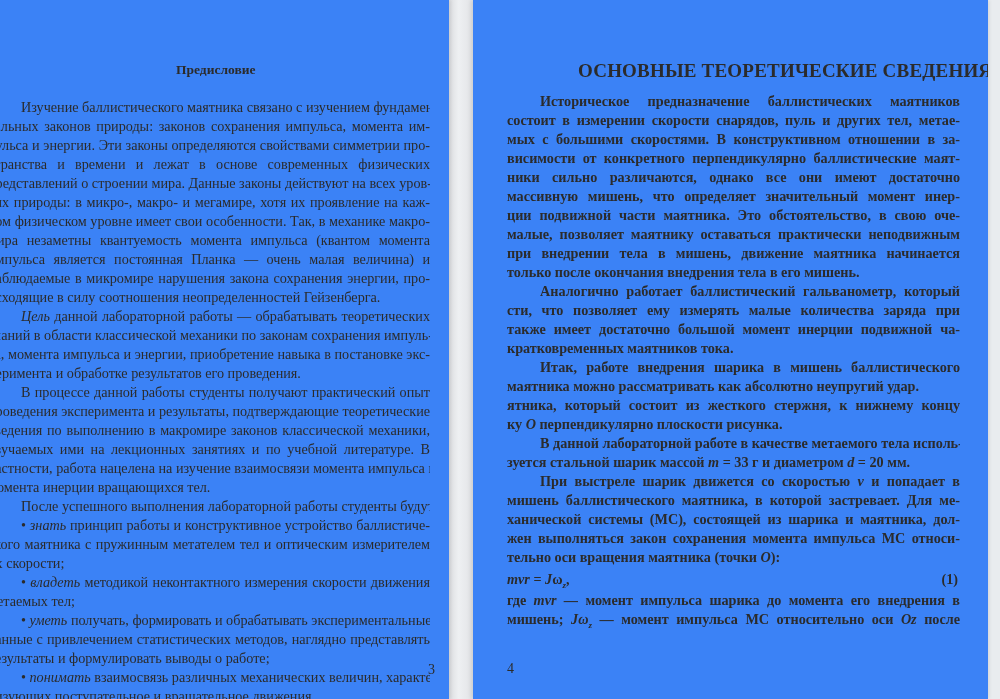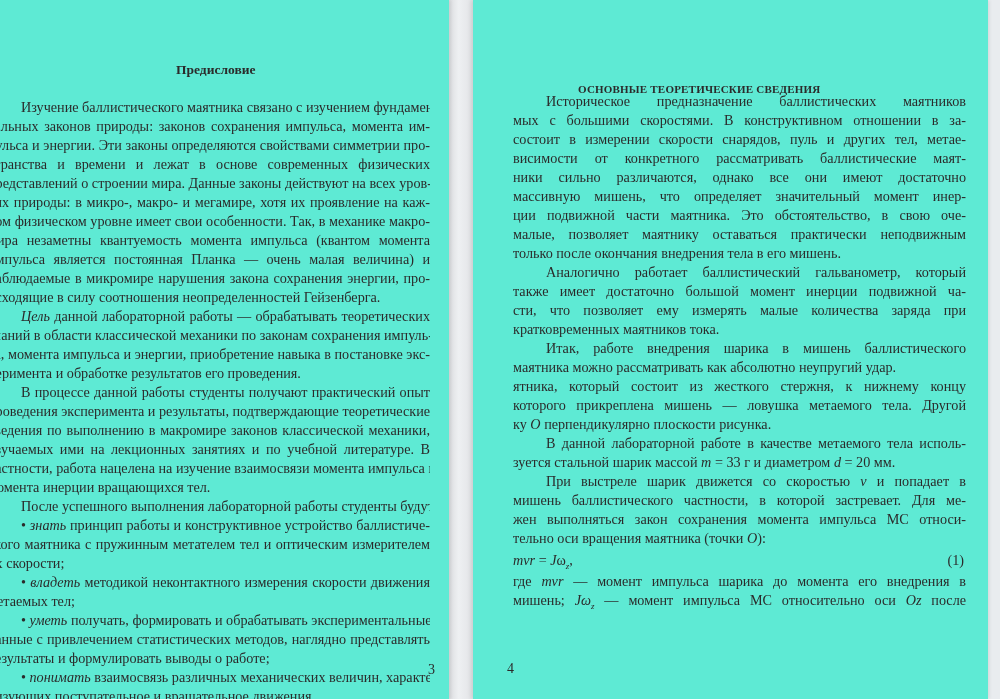--- a/index.html
+++ b/index.html
@@ -4,40 +4,40 @@
 <style>
   html, body { margin:0; padding:0; }
   body {
     width:1000px; height:699px; overflow:hidden;
     background:#e9eaec;
     position:relative;
     font-family:"Liberation Serif", "DejaVu Serif", serif;
     color:#2b2b2b;
   }
   .page {
-    position:absolute; top:0; height:699px; background:#5eead4; overflow:hidden;
+    position:absolute; top:0; height:699px; background:#3b82f6; overflow:hidden;
   }
   #page-left { left:0; width:449px; box-shadow: 2px 0 3px rgba(0,0,0,0.08); }
   #page-right { left:473px; width:515px; box-shadow: -2px 0 4px rgba(0,0,0,0.10), 2px 0 3px rgba(0,0,0,0.06); }
   .gutter { position:absolute; top:0; left:449px; width:24px; height:699px;
     background: linear-gradient(to right, #dcdde0, #eef0f2 40%, #e2e3e6); }
   .right-edge { position:absolute; top:0; left:988px; width:12px; height:699px; background:#e9ecef; }
 
   .heading { position:absolute; font-weight:bold; white-space:nowrap; }
   #left-heading { top:62px; left:176px; font-size:13.5px; }
-  #right-heading { top:60px; left:578px; left:105px; font-size:11px; letter-spacing:0.2px;margin-top:23px; }
+  #right-heading { top:60px; left:578px; left:105px; font-size:19px; letter-spacing:0.2px; }
 
   .textblock { position:absolute; font-size:14.2px; line-height:19px; }
   .line { white-space:nowrap; text-align:justify; text-align-last:justify; height:19px; overflow:hidden; }
   .line.last { text-align-last:left; }
   .line.indent { padding-left:33px; box-sizing:border-box; }
   em, .it { font-style:italic; }
 
   #left-text { top:98px; left:-12px; width:442px; }
-  #right-text { top:92px; left:40px; width:453px; }
+  #right-text { top:92px; left:34px; width:453px;font-weight:bold; }
 
   .pagenum { position:absolute; font-size:14px; }
   #left-pagenum { top:662px; left:428px; }
   #right-pagenum { top:661px; left:34px; }
 
   .formula-row { position:relative; height:24px; }
   .formula { position:absolute; left:0; right:0; text-align:left; font-style:italic; top:3px; }
   .formula .up { font-style:normal; }
   .formula-num { position:absolute; right:2px; top:3px; }
   sub { font-size:9px; }
@@ -85,41 +85,42 @@
       <div class="line last"><span>ризующих поступательное и вращательное движения.</span></div>
     </div>
   <div class="pagenum" id="left-pagenum">3</div>
 </div>
 
 <div class="page" id="page-right">
   <div class="heading" id="right-heading">ОСНОВНЫЕ ТЕОРЕТИЧЕСКИЕ СВЕДЕНИЯ</div>
   <div class="textblock" id="right-text">
     <div id="right-before">
         <div class="line indent"><span>Историческое предназначение баллистических маятников</span></div>
+        <div class="line"><span>состоит в измерении скорости снарядов, пуль и других тел, метае-</span></div>
         <div class="line"><span>мых с большими скоростями. В конструктивном отношении в за-</span></div>
-        <div class="line"><span>состоит в измерении скорости снарядов, пуль и других тел, метае-</span></div>
-        <div class="line"><span>висимости от конкретного рассматривать баллистические маят-</span></div>
+        <div class="line"><span>висимости от конкретного перпендикулярно баллистические маят-</span></div>
         <div class="line"><span>ники сильно различаются, однако все они имеют достаточно</span></div>
         <div class="line"><span>массивную мишень, что определяет значительный момент инер-</span></div>
         <div class="line"><span>ции подвижной части маятника. Это обстоятельство, в свою оче-</span></div>
         <div class="line"><span>малые, позволяет маятнику оставаться практически неподвижным</span></div>
+        <div class="line"><span>при внедрении тела в мишень, движение маятника начинается</span></div>
         <div class="line last"><span>только после окончания внедрения тела в его мишень.</span></div>
         <div class="line indent"><span>Аналогично работает баллистический гальванометр, который</span></div>
+        <div class="line"><span>сти, что позволяет ему измерять малые количества заряда при</span></div>
         <div class="line"><span>также имеет достаточно большой момент инерции подвижной ча-</span></div>
-        <div class="line"><span>сти, что позволяет ему измерять малые количества заряда при</span></div>
         <div class="line last"><span>кратковременных маятников тока.</span></div>
         <div class="line indent"><span>Итак, работе внедрения шарика в мишень баллистического</span></div>
         <div class="line last"><span>маятника можно рассматривать как абсолютно неупругий удар.</span></div>
         <div class="line"><span>ятника, который состоит из жесткого стержня, к нижнему концу</span></div>
-        <div class="line"><span>которого прикреплена мишень — ловушка метаемого тела. Другой</span></div>
         <div class="line last"><span>ку <span class="it">O</span> перпендикулярно плоскости рисунка.</span></div>
         <div class="line indent"><span>В данной лабораторной работе в качестве метаемого тела исполь-</span></div>
         <div class="line last"><span>зуется стальной шарик массой <span class="it">m</span> = 33 г и диаметром <span class="it">d</span> = 20 мм.</span></div>
         <div class="line indent"><span>При выстреле шарик движется со скоростью <span class="it">v</span> и попадает в</span></div>
-        <div class="line"><span>мишень баллистического частности, в которой застревает. Для ме-</span></div>
+        <div class="line"><span>мишень баллистического маятника, в которой застревает. Для ме-</span></div>
+        <div class="line"><span>ханической системы (МС), состоящей из шарика и маятника, дол-</span></div>
         <div class="line"><span>жен выполняться закон сохранения момента импульса МС относи-</span></div>
         <div class="line last"><span>тельно оси вращения маятника (точки <span class="it">O</span>):</span></div>
       </div>
     <div class="formula-row">
       <div class="formula">
         <span>mvr</span><span class="up"> = </span><span>J</span><span class="up">ω</span><sub>z</sub><span class="up">,</span>
       </div>
       <div class="formula-num">(1)</div>
     </div>
     <div id="right-after">

